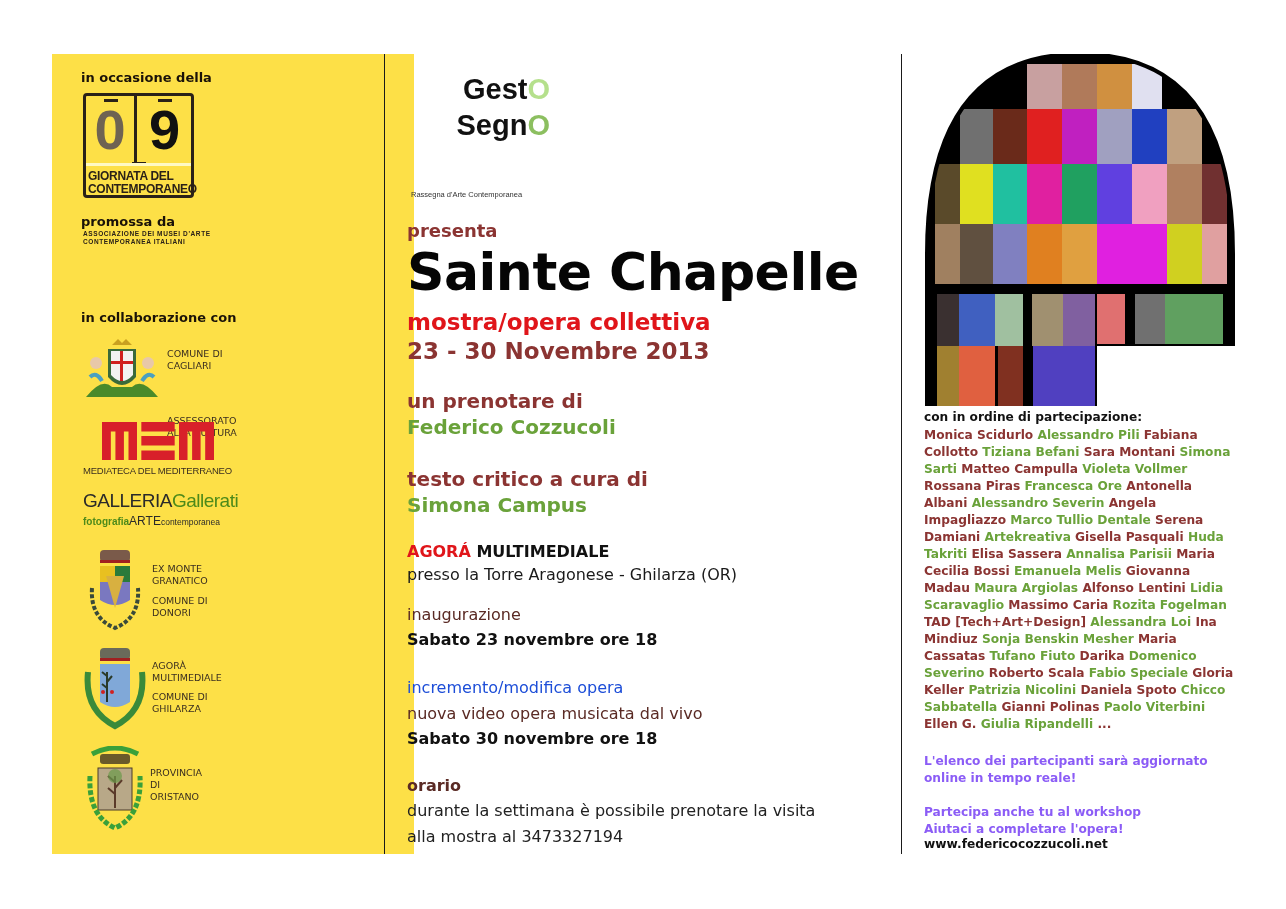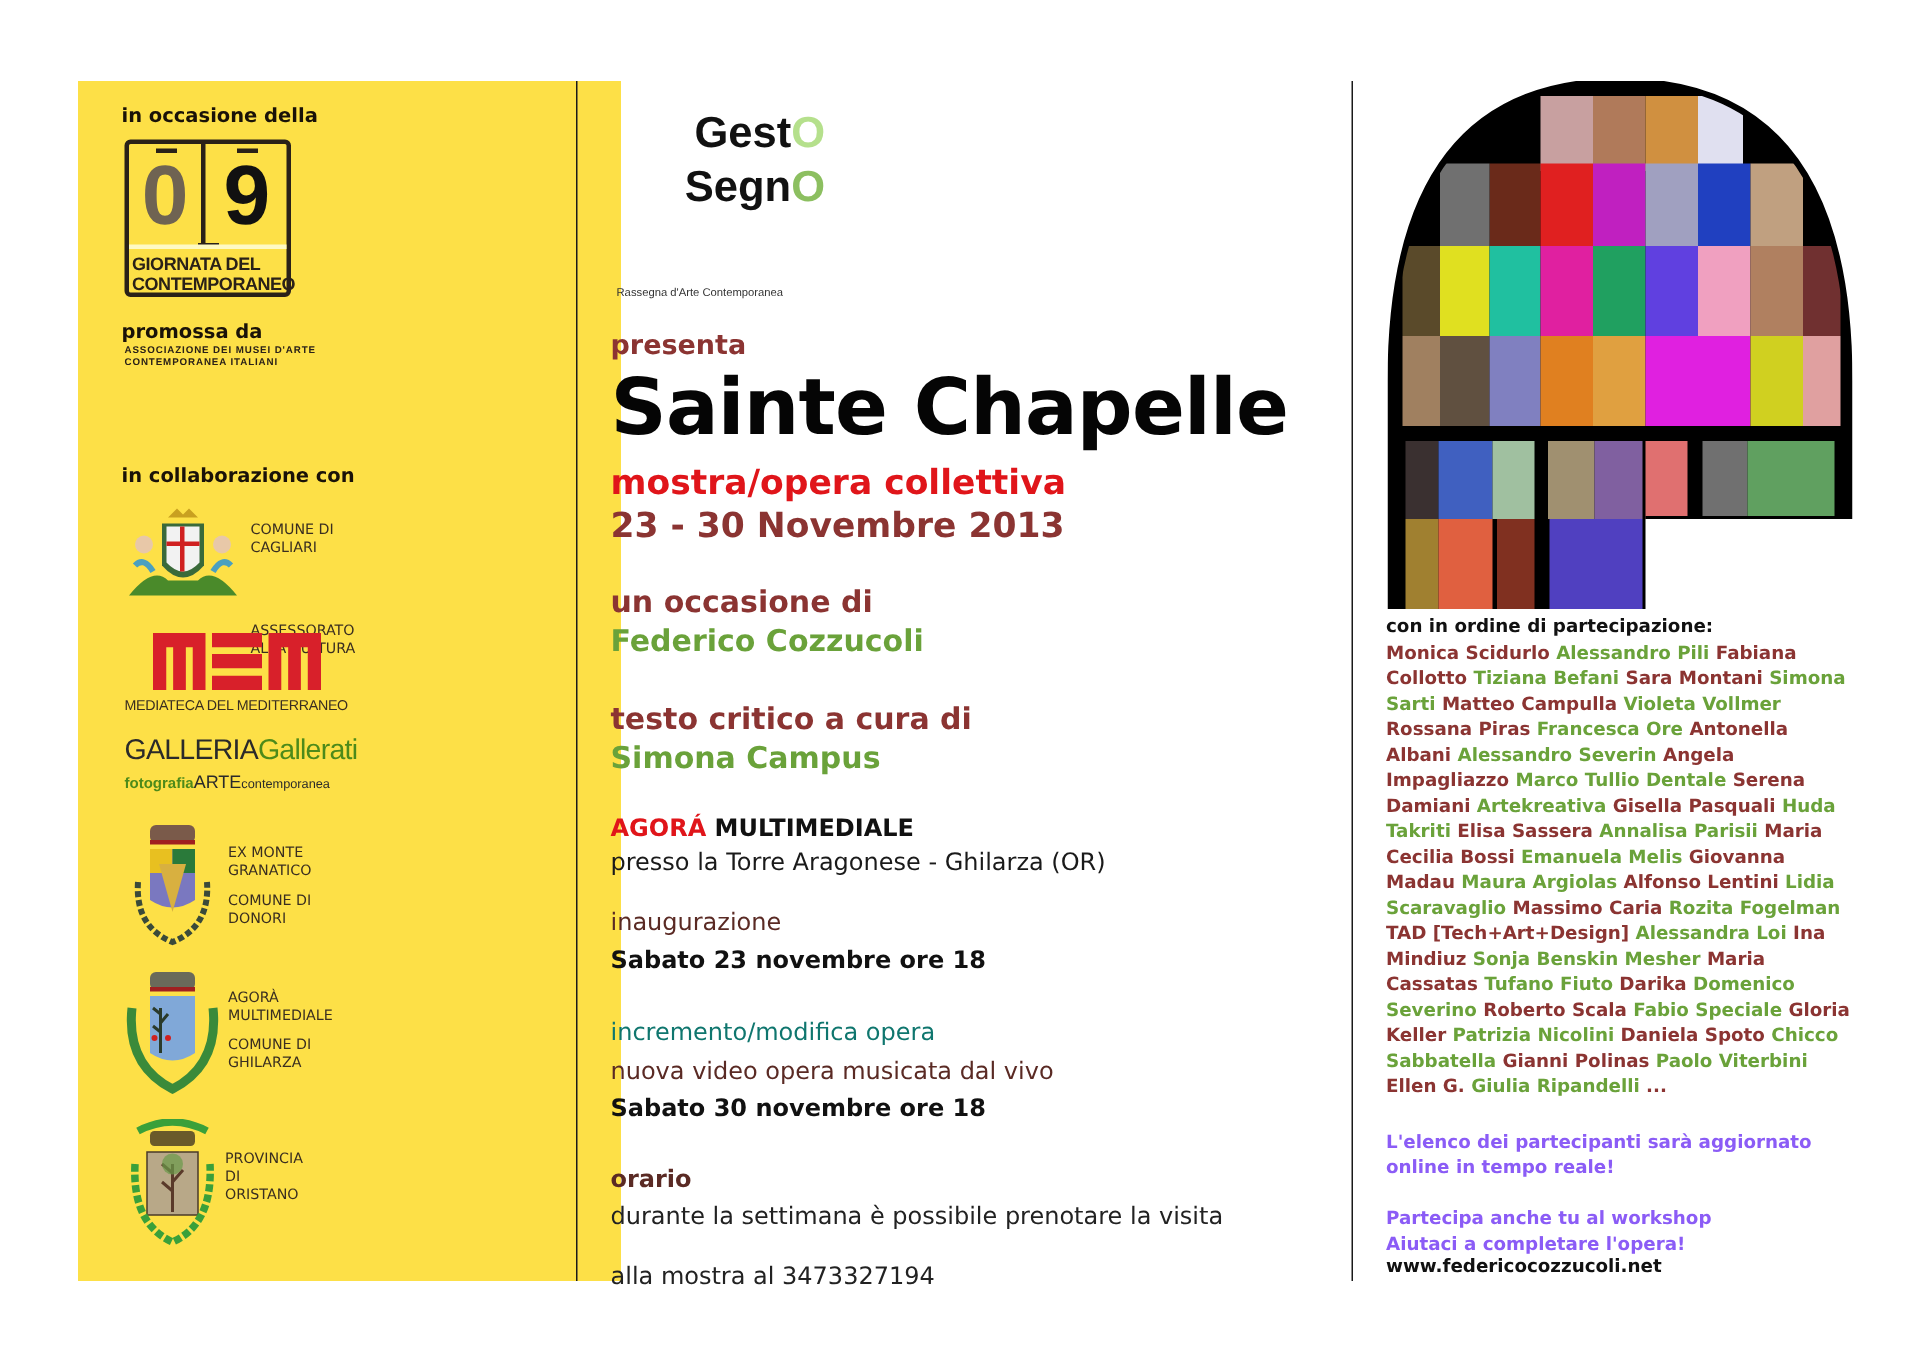--- a/index.html
+++ b/index.html
@@ -51,26 +51,26 @@
   .dates { top: 284px; font-size: 23px; font-weight: bold; color: #8b3432; }
   .proj-label { top: 335px; font-size: 20px; font-weight: bold; color: #8b3432; }
   .proj-name { top: 361px; font-size: 20px; font-weight: bold; color: #6aa23a; }
   .crit-label { top: 413px; font-size: 20px; font-weight: bold; color: #8b3432; }
   .crit-name { top: 439px; font-size: 20px; font-weight: bold; color: #6aa23a; }
   .venue { top: 488px; font-size: 16px; font-weight: bold; color: #111; }
   .venue .agora { color: #e0151a; }
   .venue-sub { top: 511px; font-size: 16px; color: #1a1a1a; }
   .inaug-label { top: 551px; font-size: 16px; color: #5a2a24; }
   .inaug-date { top: 576px; font-size: 16px; font-weight: bold; color: #111; }
-  .incr-label { top: 624px; font-size: 16px; color: #0f766e; }
+  .incr-label { top: 624px; font-size: 16px; color: #1d4ed8; }
   .incr-sub { top: 650px; font-size: 16px; color: #5a2a24; }
   .incr-date { top: 675px; font-size: 16px; font-weight: bold; color: #111; }
   .orario-label { top: 722px; font-size: 16px; font-weight: bold; color: #5a2a24; }
   .orario-1 { top: 747px; font-size: 16px; color: #222; }
-  .orario-2 { top: 773px; font-size: 16px; color: #222; margin-top: 14px; }
+  .orario-2 { top: 773px; font-size: 16px; color: #222; }
 
   
   .arch { position: absolute; left: 925px; top: 54px; width: 310px; height: 352px; }
   .participants-title { position: absolute; left: 924px; top: 410px; font-size: 12.2px; font-weight: bold; color: #111; white-space: nowrap; }
   .participants { position: absolute; left: 924px; top: 427px; width: 312px; font-size: 12.2px; font-weight: bold; line-height: 17px; }
   .participants .r { color: #8b3432; }
   .participants .g { color: #6aa23a; }
   .note { position: absolute; left: 924px; font-size: 12.2px; font-weight: bold; color: #8b5cf6; line-height: 17px; white-space: nowrap; }
   .website { position: absolute; left: 924px; top: 837px; font-size: 12.2px; font-weight: bold; color: #111; white-space: nowrap; }
 </style>
@@ -195,21 +195,21 @@
     <div><span>Gest</span><span class="o" style="color:#b5e08c;">O</span></div>
     <div><span>Segn</span><span class="o" style="color:#8cbf60;">O</span></div>
   </div>
   <div class="gsd-sub">Rassegna d'Arte Contemporanea</div>
 
   <div class="c-text presenta">presenta</div>
   <div class="c-text title">Sainte Chapelle</div>
   <div class="c-text subtitle">mostra/opera collettiva</div>
   <div class="c-text dates">23 - 30 Novembre 2013</div>
 
-  <div class="c-text proj-label">un occasione di</div>
+  <div class="c-text proj-label">un prenotare di</div>
   <div class="c-text proj-name">Federico Cozzucoli</div>
 
   <div class="c-text crit-label">testo critico a cura di</div>
   <div class="c-text crit-name">Simona Campus</div>
 
   <div class="c-text venue"><span class="agora">AGORÁ</span><span> MULTIMEDIALE</span></div>
   <div class="c-text venue-sub">presso la Torre Aragonese - Ghilarza (OR)</div>
 
   <div class="c-text inaug-label">inaugurazione</div>
   <div class="c-text inaug-date">Sabato 23 novembre ore 18</div>

